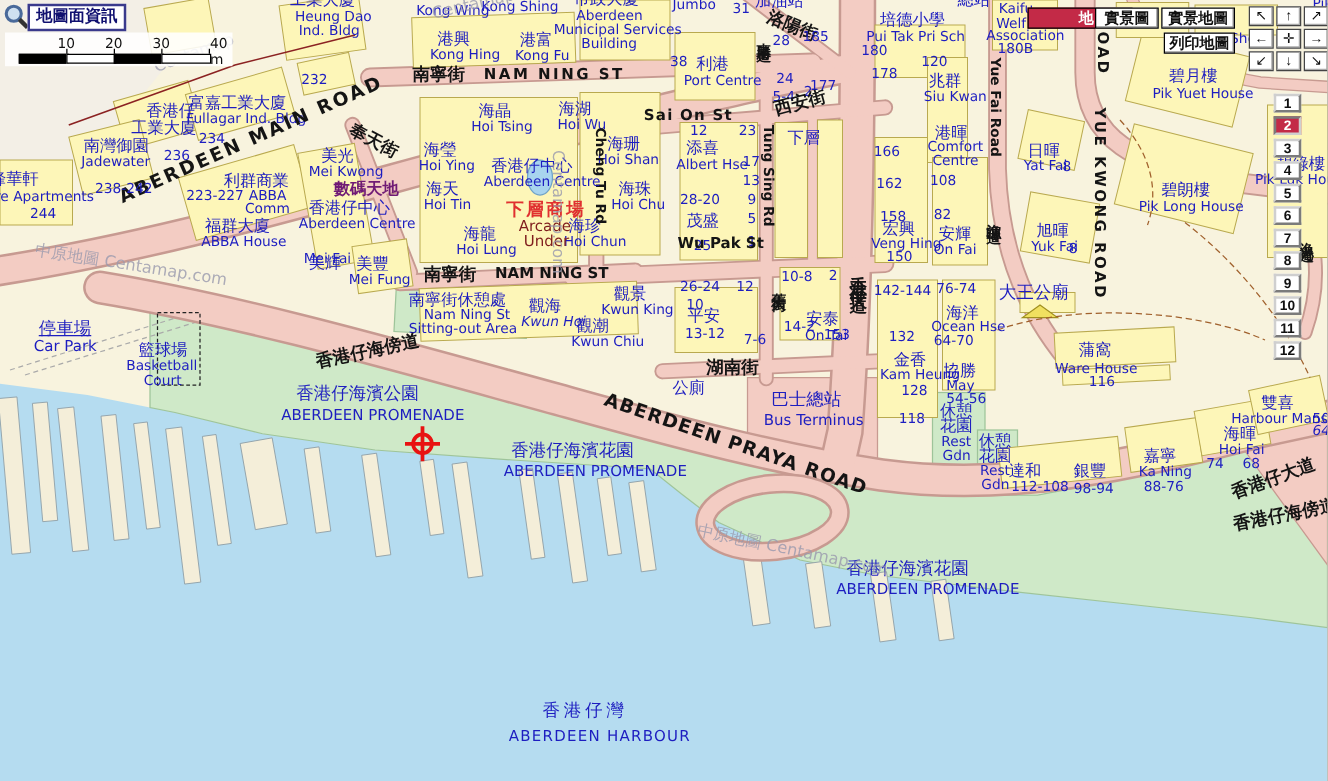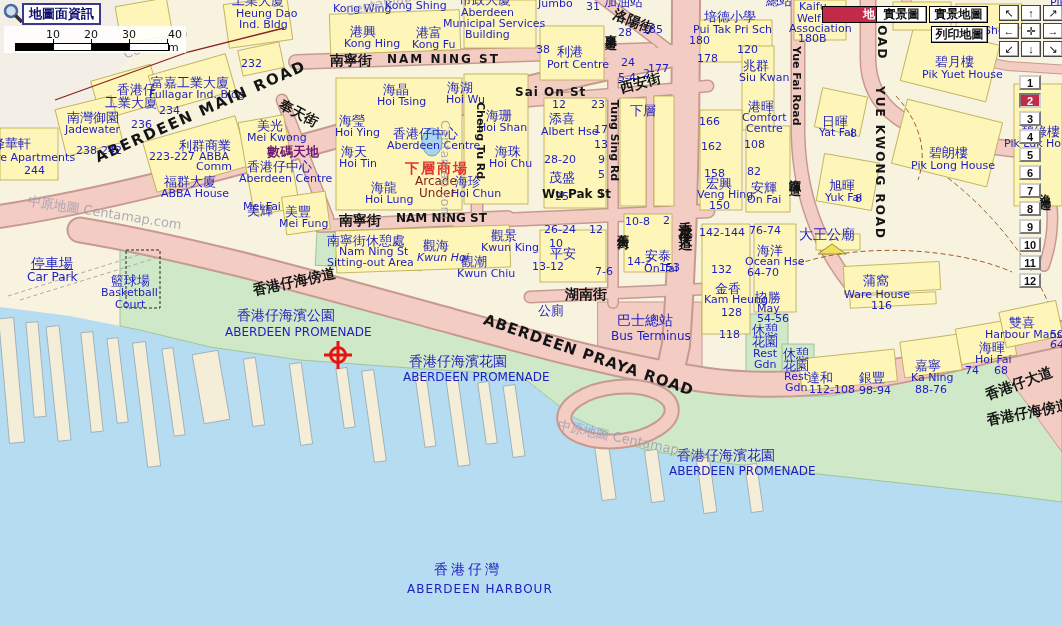--- a/index.html
+++ b/index.html
@@ -341,21 +341,21 @@
       <div class="lb num" style="left: 625px; top: 216px;">10-8</div>
       <div class="lb num" style="left: 663px; top: 215px;">2</div>
       <div class="lb num" style="left: 659px; top: 234px; margin-top: 28px;">153</div>
       <div class="lb num" style="left: 627px; top: 256px;">14-2</div>
       <div class="lb zh" style="left: 645px; top: 249px;">安泰</div>
       <div class="lb en" style="left: 644px; top: 263px;">On Tai</div>
       <div class="lb num" style="left: 544px; top: 224px;">26-24</div>
       <div class="lb num" style="left: 549px; top: 238px;">10</div>
       <div class="lb num" style="left: 589px; top: 224px;">12</div>
       <div class="lb zh" style="left: 550px; top: 247px;">平安</div>
-      <div class="lb num" style="left: 532px; top: 261px;">13-12</div>
+      <div class="lb num" style="left: 548px; top: 261px;">13-12</div>
       <div class="lb num" style="left: 595px; top: 266px;">7-6</div>
       <div class="lb zhs12 v" style="left: 616px; top: 224px;">舊大街</div>
       <div class="lb zhs v" style="left: 678px; top: 210px; letter-spacing: 4px;">香港仔大道</div>
       <div class="lb zh" style="left: 327px; top: 234px;">南寧街休憩處</div>
       <div class="lb en" style="left: 339px; top: 246px;">Nam Ning St</div>
       <div class="lb en" style="left: 327px; top: 257px;">Sitting-out Area</div>
       <div class="lb zh" style="left: 423px; top: 239px;">觀海</div>
       <div class="lb en" style="left: 417px; top: 252px; font-style: italic;">Kwun Hoi</div>
       <div class="lb zh" style="left: 491px; top: 229px;">觀景</div>
       <div class="lb en" style="left: 481px; top: 242px;">Kwun King</div>

